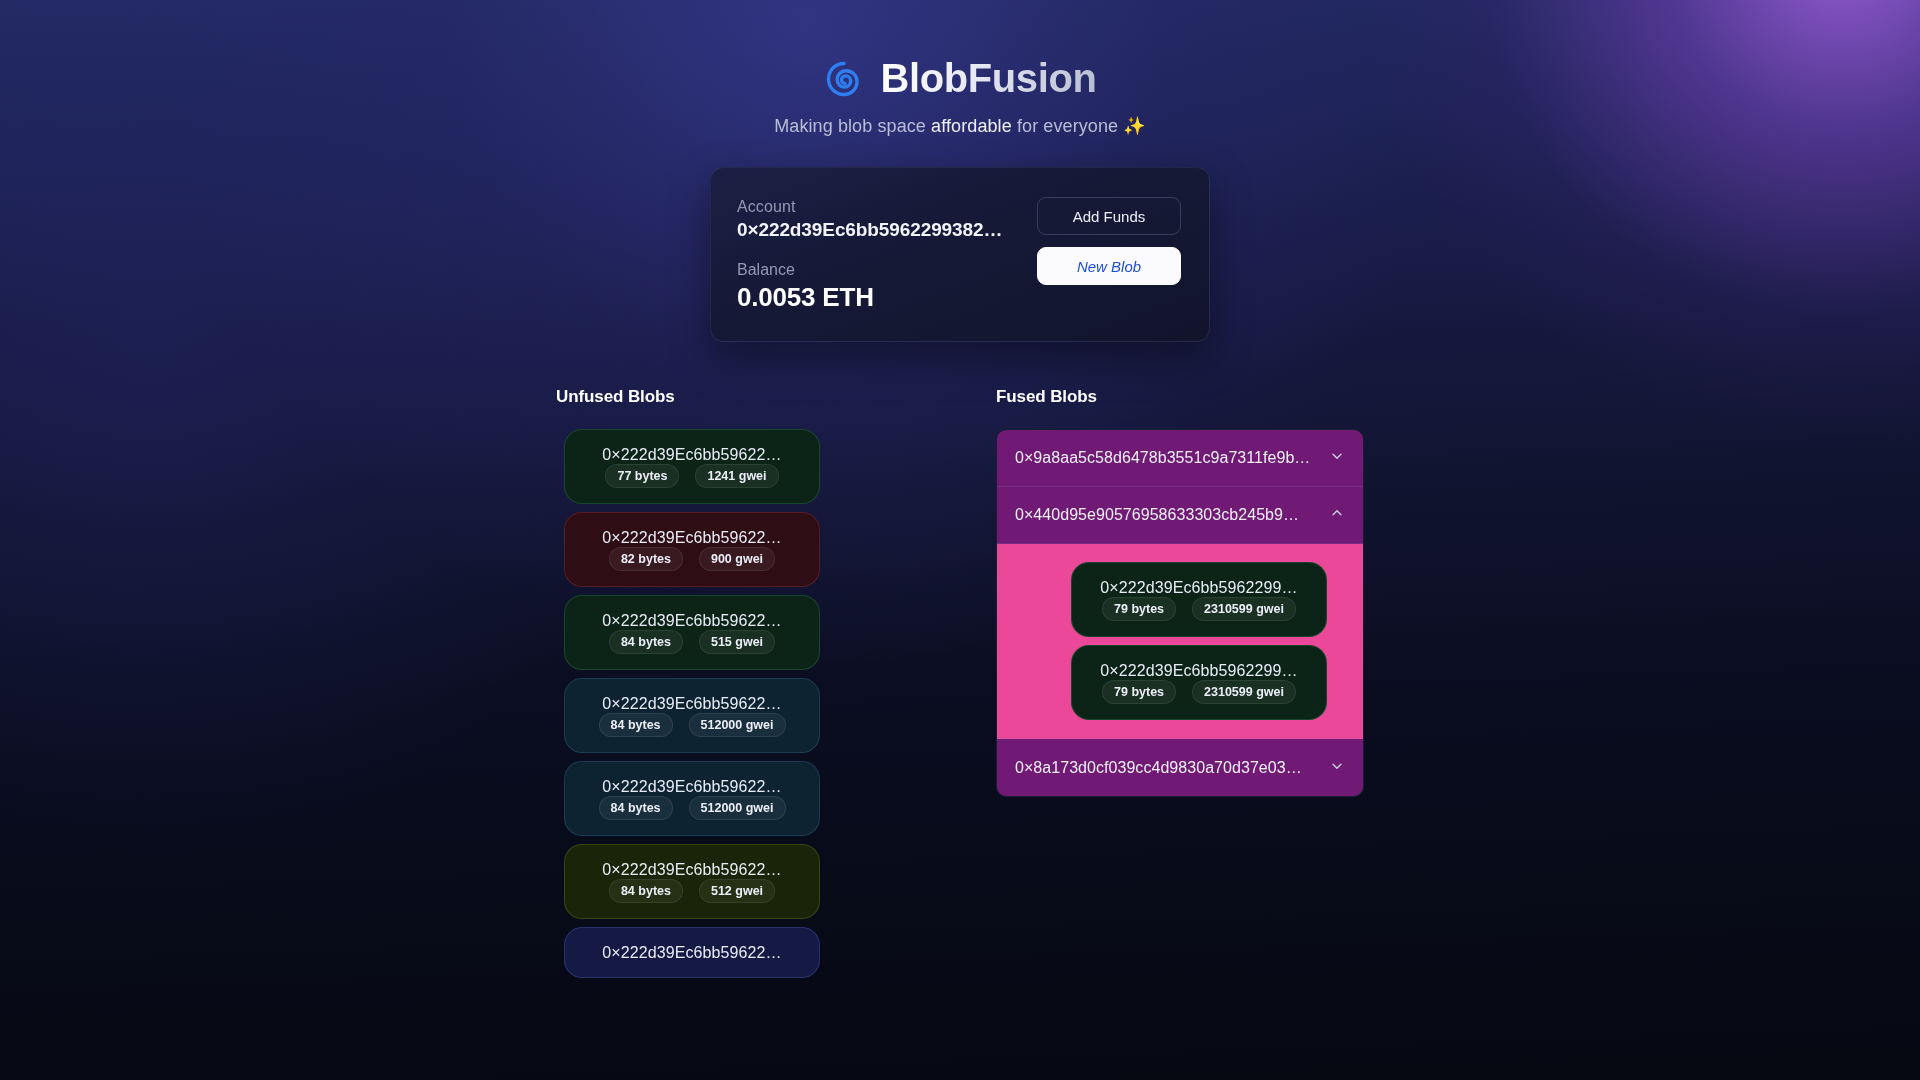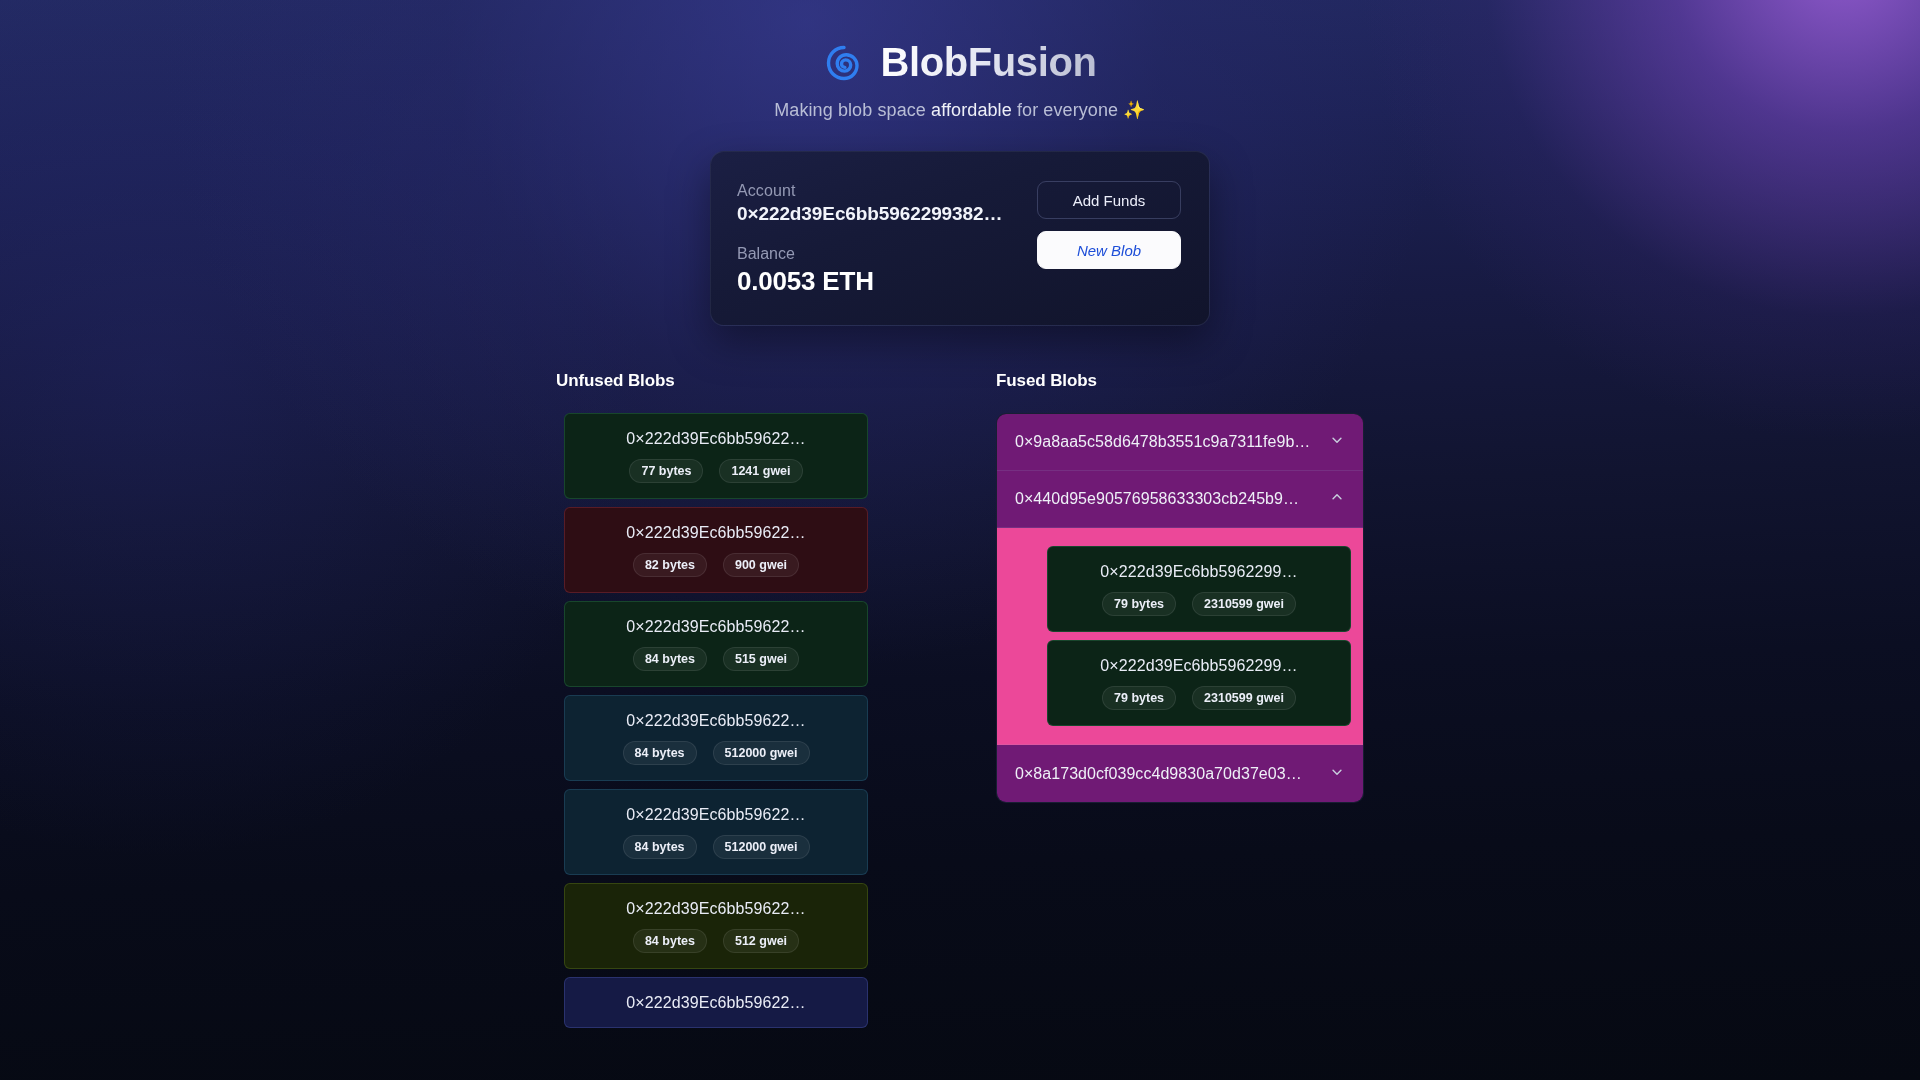--- a/index.html
+++ b/index.html
@@ -32,21 +32,21 @@
 
   #content-root {
     position: relative;
     z-index: 1;
     width: 1920px;
     height: 1080px;
   }
 
   
   .header {
-    padding-top: 40px;
+    padding-top: 56px;
     display: flex;
     flex-direction: column;
     align-items: center;
   }
 
   .brand-row {
     display: flex;
     align-items: center;
     gap: 17px;
   }
@@ -168,36 +168,35 @@
     margin-bottom: 22px;
     letter-spacing: -0.1px;
   }
 
   .col-unfused .col-title { padding-left: 0; }
 
   
   .blob-list { display: flex; flex-direction: column; gap: 8px; }
 
   .blob-card {
-    width: 304px;
+    width: 256px;
     margin-left: 8px;
-    border-radius: 6px;
+    border-radius: 18px;
     padding: 16px 14px 15px;
     text-align: center;
     border: 1px solid transparent;
   }
 
   .blob-hash {
     font-size: 16px;
     color: #e9ecf6;
     letter-spacing: 0.1px;
   }
 
   .blob-pills {
-    margin-top: 11px;
     display: flex;
     justify-content: center;
     gap: 16px;
   }
 
   .pill {
     font-size: 12.5px;
     font-weight: bold;
     color: #eceff8;
     padding: 4px 11px;

